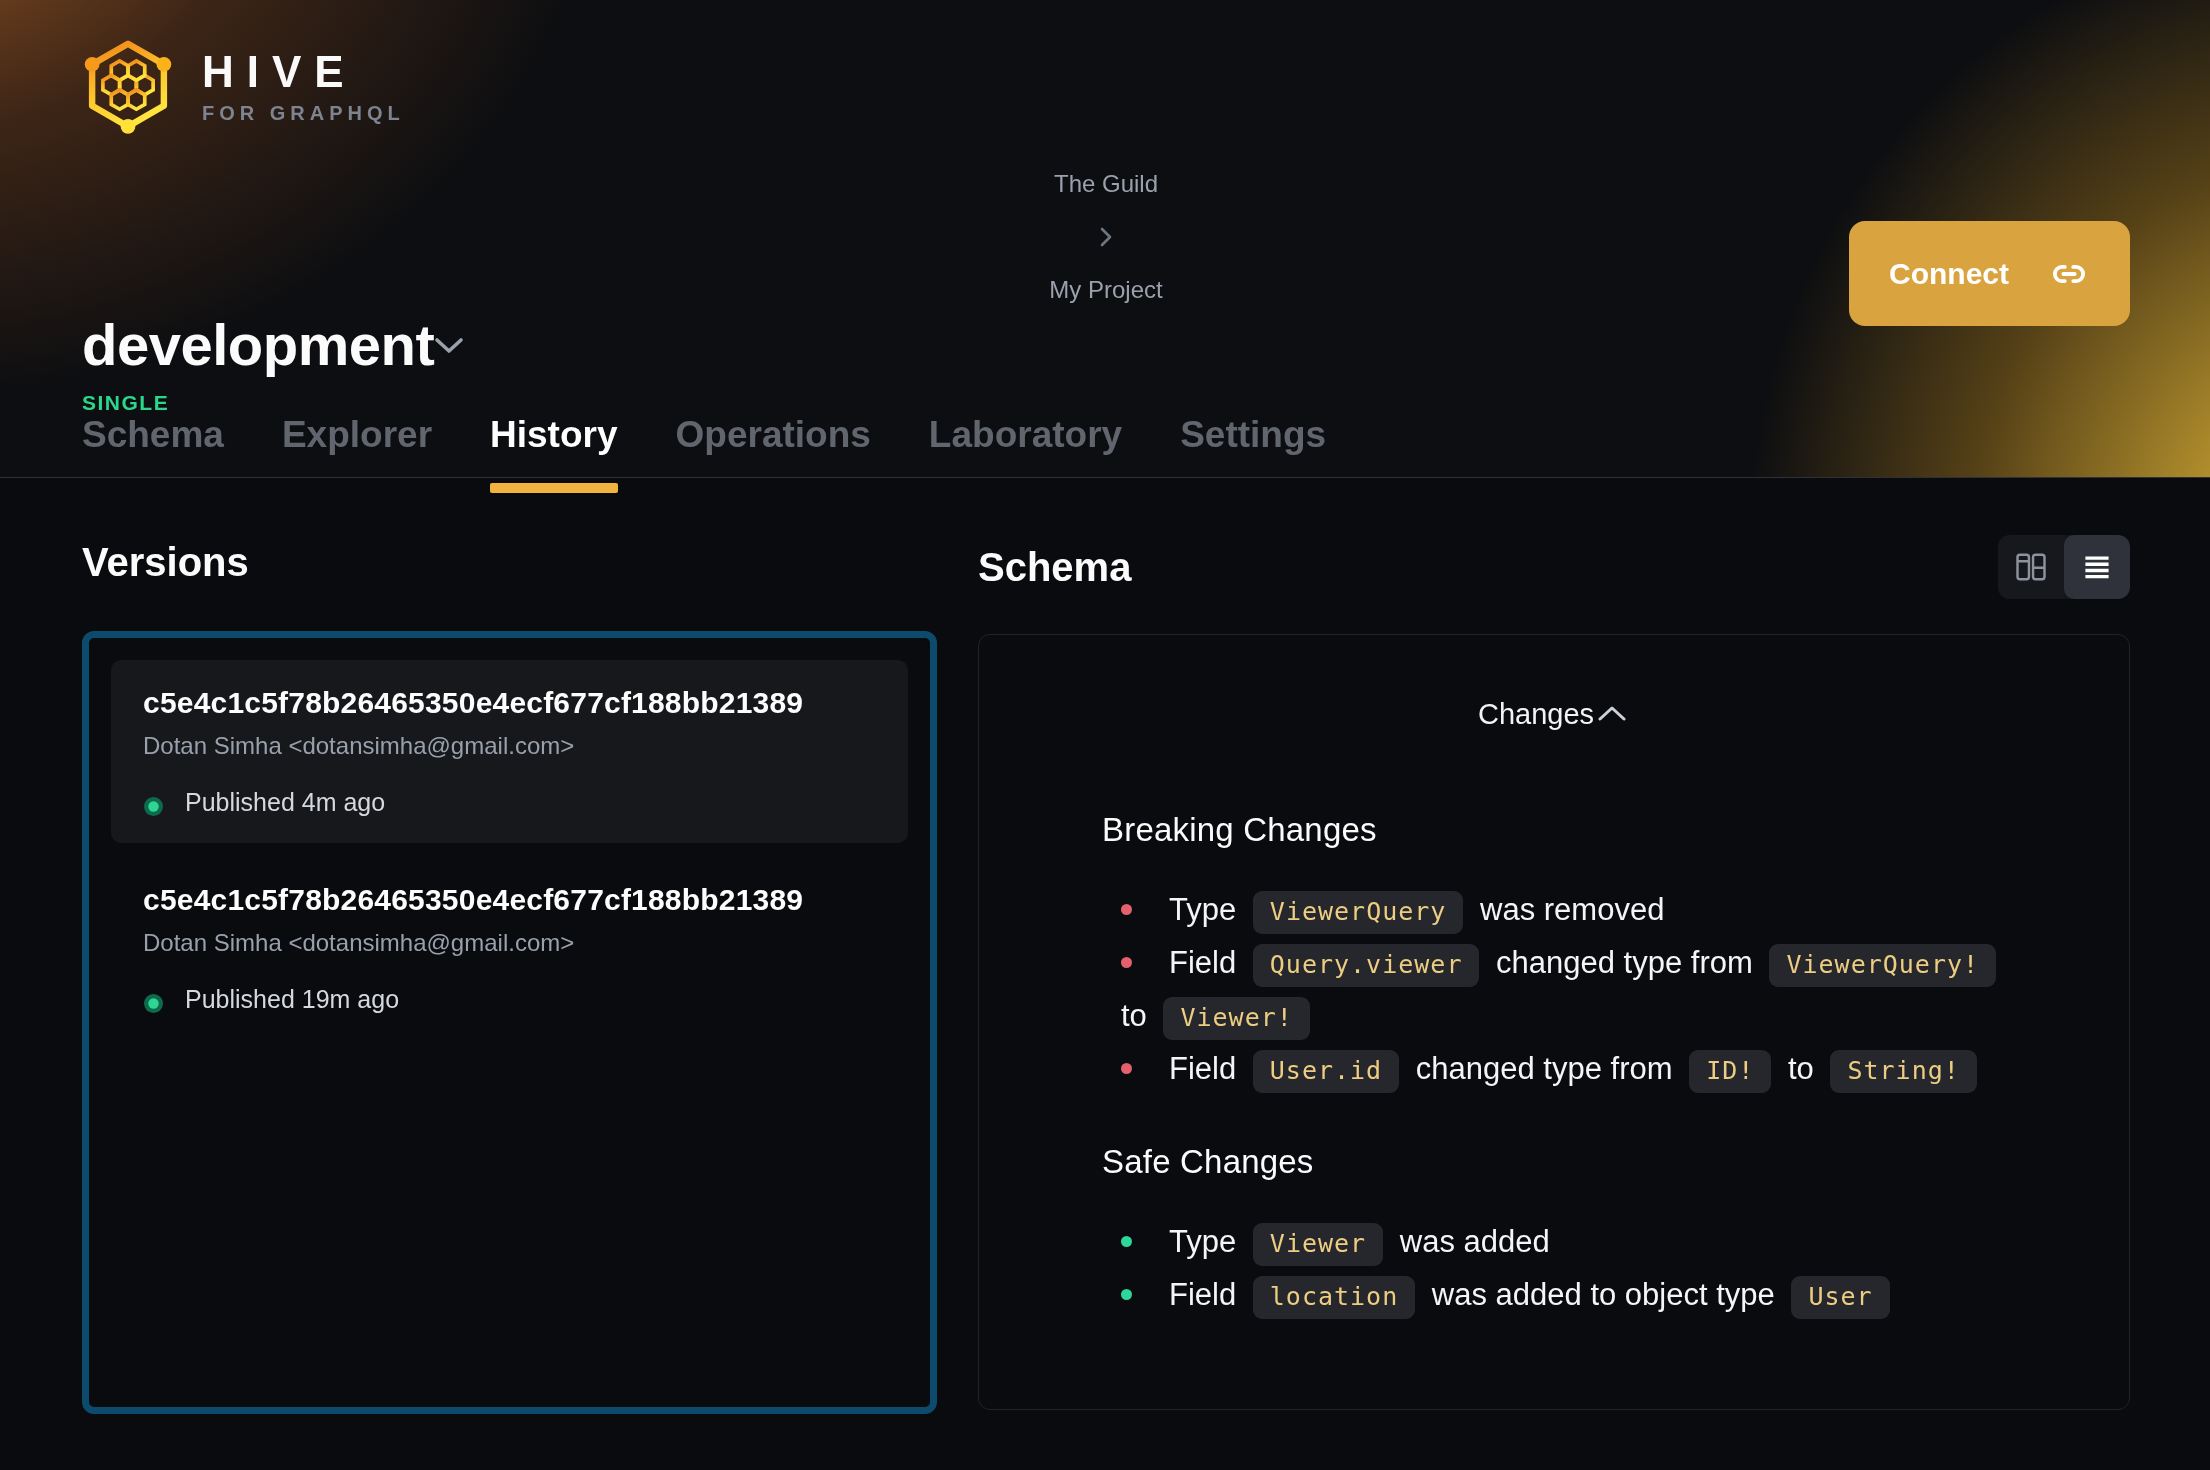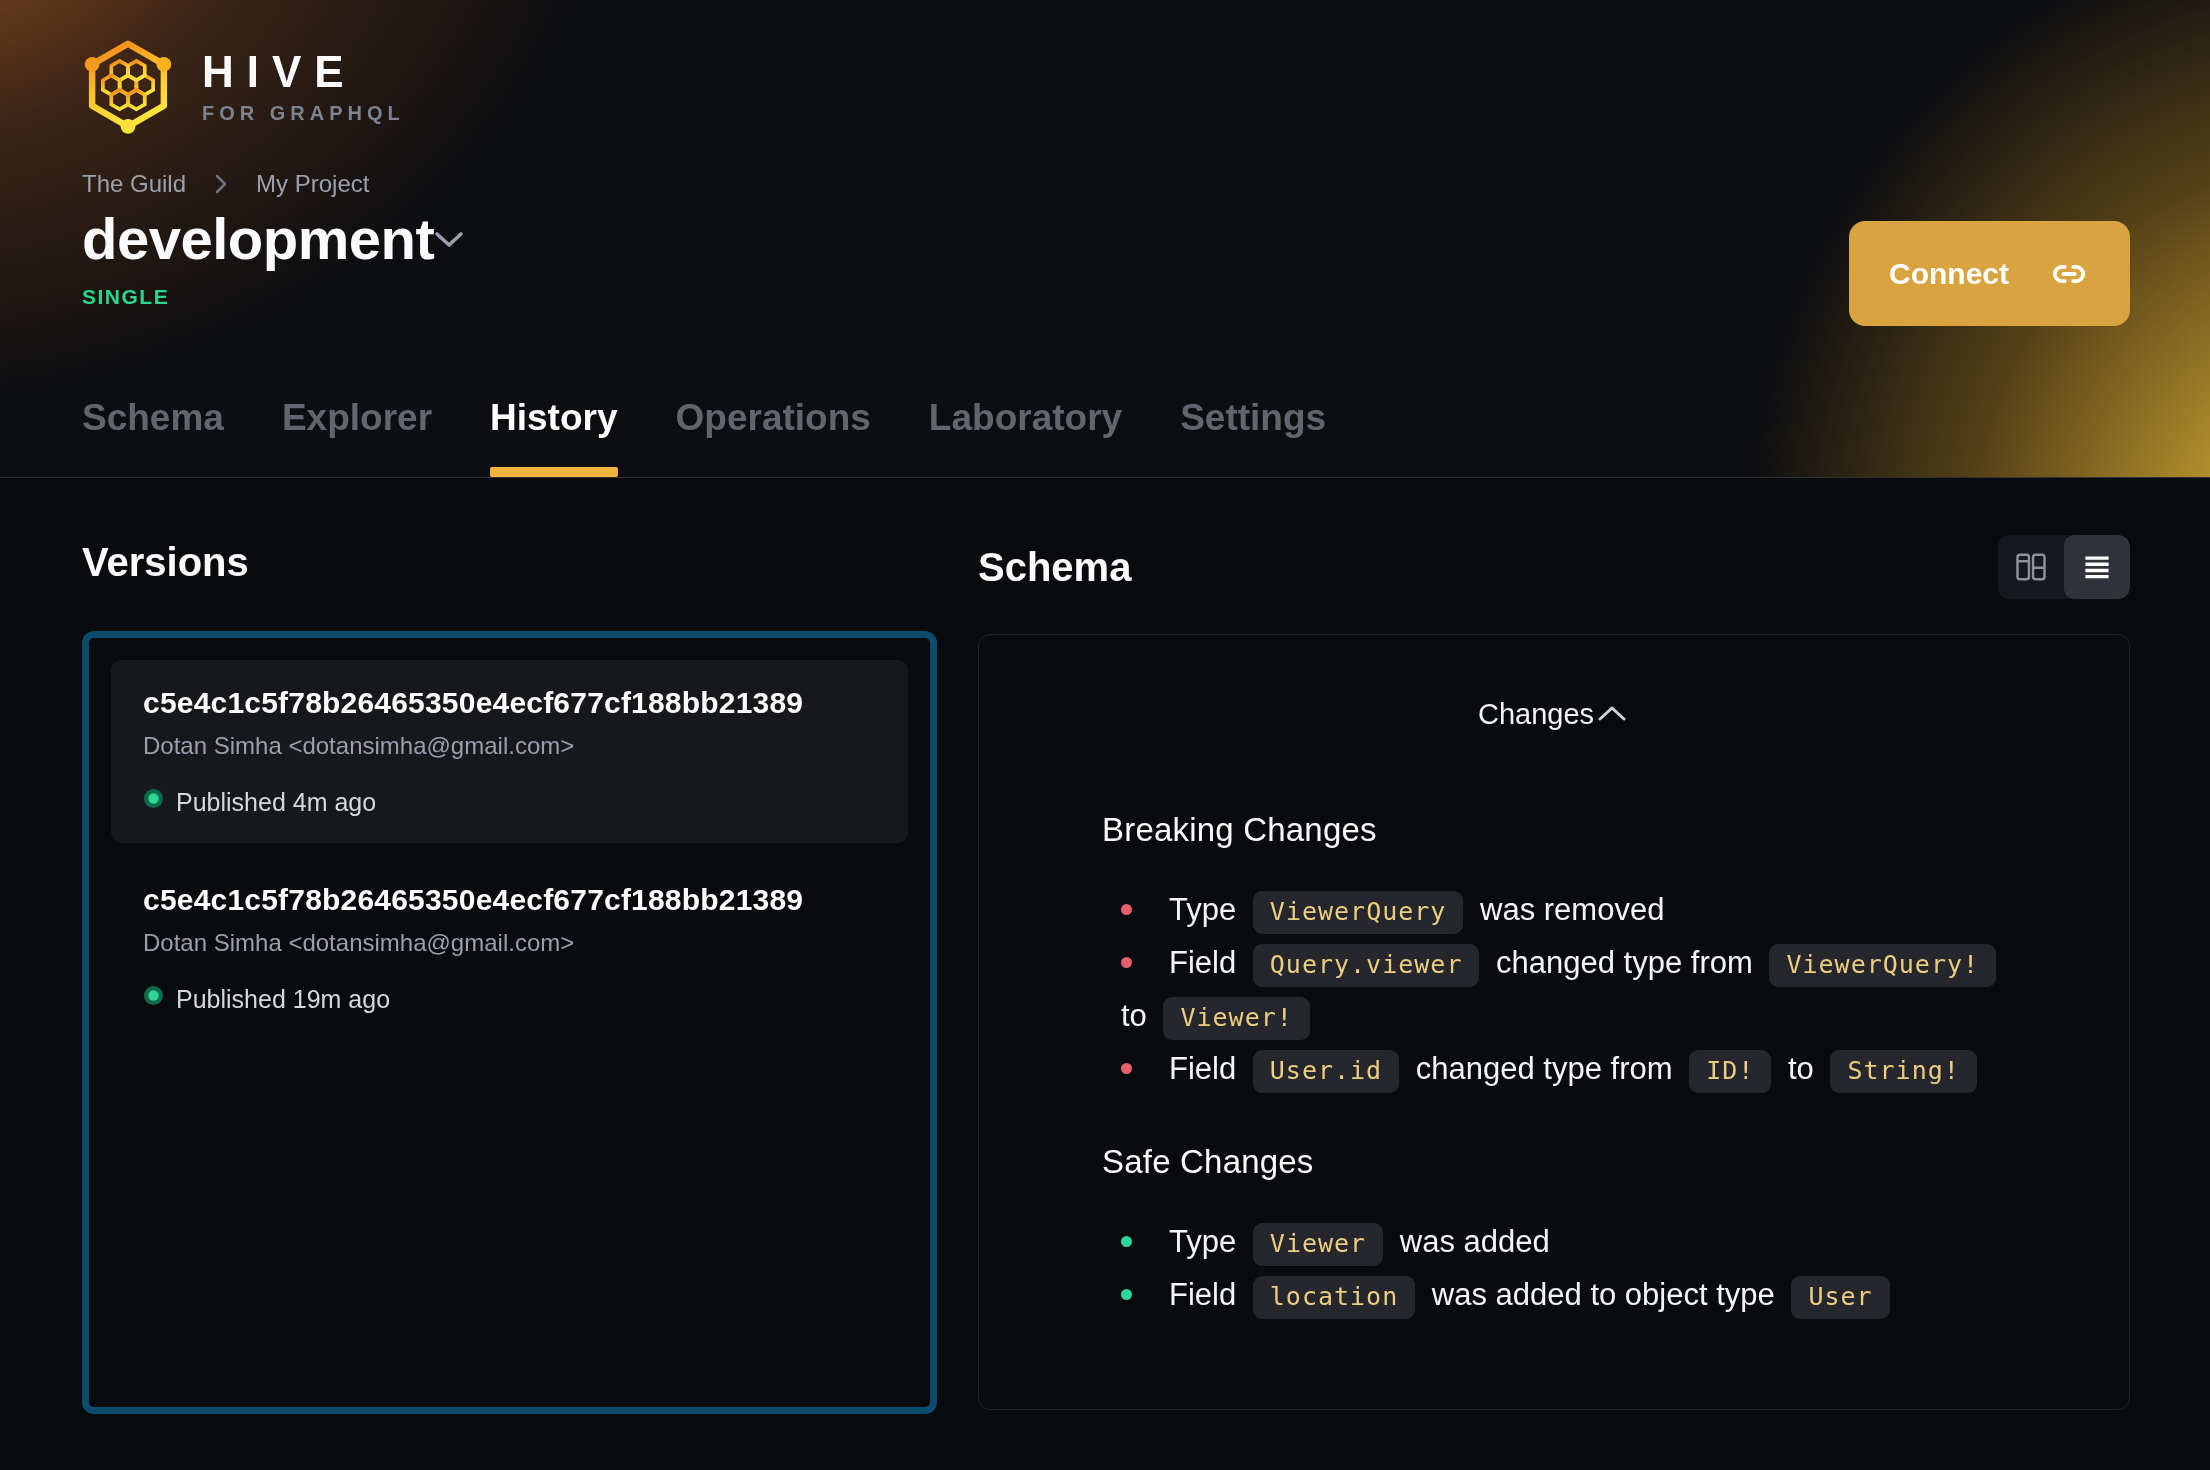--- a/index.html
+++ b/index.html
@@ -14,21 +14,21 @@
     background:
       radial-gradient(1000px 780px at -120px -160px, rgba(170,95,38,.95), rgba(120,66,28,.45) 38%, rgba(0,0,0,0) 72%),
       radial-gradient(800px 840px at calc(100% + 130px) 114%, rgba(247,201,60,.95), rgba(175,128,30,.45) 46%, rgba(0,0,0,0) 74%),
       #0d0e11;
   }
   .logo-row { display:flex; align-items:center; gap:28px; }
   .brand-name { font-size:44px; font-weight:800; letter-spacing:13px; color:#fafafa; line-height:1; }
   .brand-tagline { font-size:20px; font-weight:700; letter-spacing:5px; color:#7d8490; margin-top:9px; line-height:1; }
 
   .breadcrumb { display:flex; align-items:center; gap:28px; margin-top:36px;
-                font-size:24px; color:#9aa1ac; }
+                font-size:24px; color:#9aa1ac;flex-direction:column; }
   .breadcrumb .crumb { cursor:pointer; }
   .title-row { display:flex; align-items:center; margin-top:8px; }
   .page-title { font-size:58px; font-weight:800; letter-spacing:-0.5px; color:#fbfbfc; line-height:1.15; }
   .badge { margin-top:12px; font-size:21px; font-weight:700; letter-spacing:1.5px; color:var(--badge-green); }
 
   .connect-btn { position:absolute; top:221px; right:80px; width:281px; height:105px;
     background:var(--accent); border:none; border-radius:16px; cursor:pointer;
     display:flex; align-items:center; justify-content:space-between; padding:0 40px; }
   .connect-btn .label { font-size:30px; font-weight:700; color:#fff;
     font-family:"Liberation Sans","DejaVu Sans",sans-serif; }
@@ -48,21 +48,21 @@
   .section-title { font-size:40px; font-weight:700; color:#fbfbfc; }
   .col-left .section-title { margin-top:62px; }
 
   .versions-box { margin-top:46px; height:783px; border:7px solid #0c4a6e;
                   border-radius:12px; padding:22px; }
   .version-card { border-radius:10px; padding:26px 32px; cursor:pointer; }
   .version-card.highlighted { background:#17181c; }
   .version-card + .version-card { margin-top:14px; }
   .v-hash { font-size:30px; font-weight:700; color:#fdfdfd; letter-spacing:.2px; }
   .v-author { font-size:24px; color:#98a0ac; margin-top:12px; }
-  .v-status { display:flex; align-items:flex-start; gap:12px; margin-top:28px;
+  .v-status { display:flex; align-items:flex-end; gap:21px; margin-top:28px;
               font-size:25px; color:#d5d8dd; }
   .dot-outer { fill:var(--dot-outer); }
   .dot-inner { fill:var(--dot-inner); }
 
   .right-head { display:flex; align-items:center; justify-content:space-between; margin-top:56px; height:66px; }
   .view-toggle { display:flex; border-radius:12px; overflow:hidden; background:#15161a; }
   .view-toggle .vt-btn { width:66px; height:64px; display:flex; align-items:center;
      justify-content:center; cursor:pointer; background:#17181d; border:none; }
   .view-toggle .vt-btn.active { background:#2f323a; border-radius:10px; }
 

